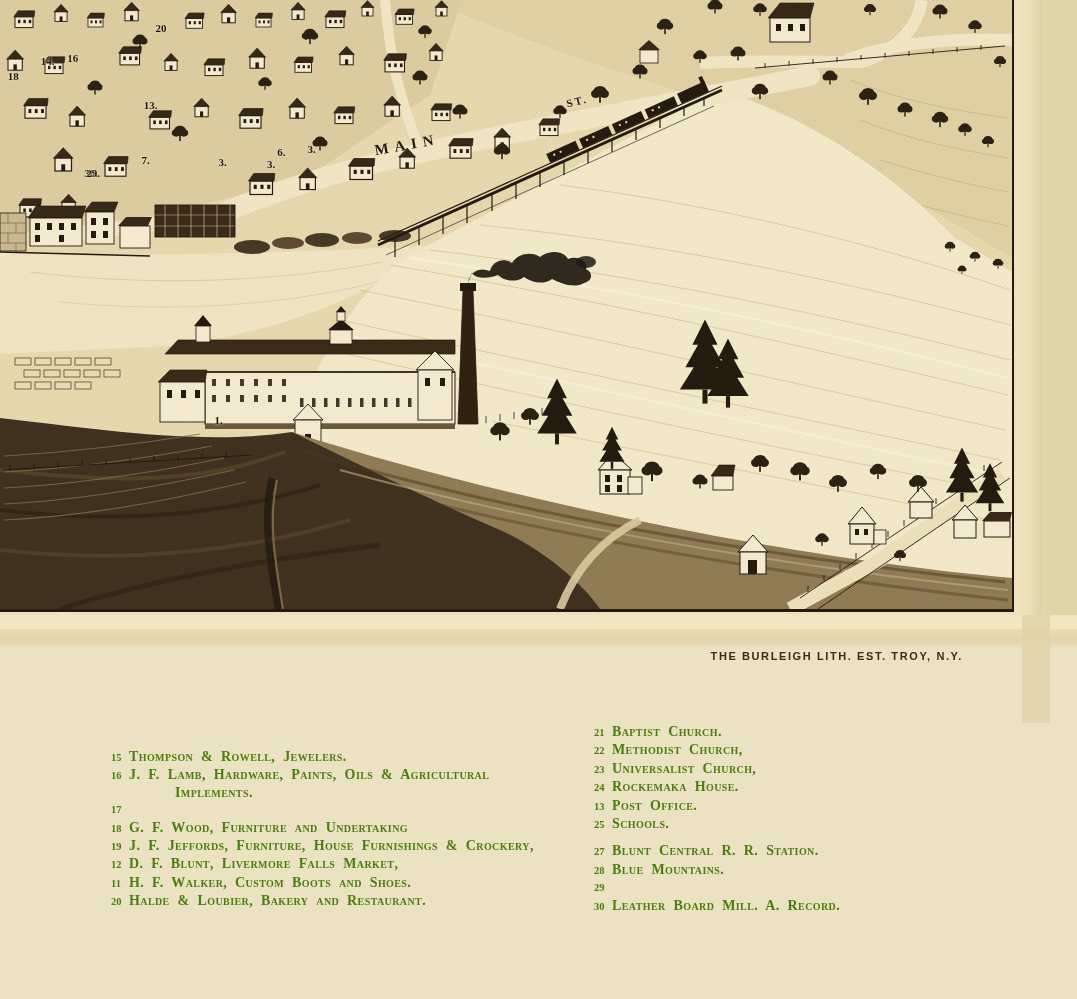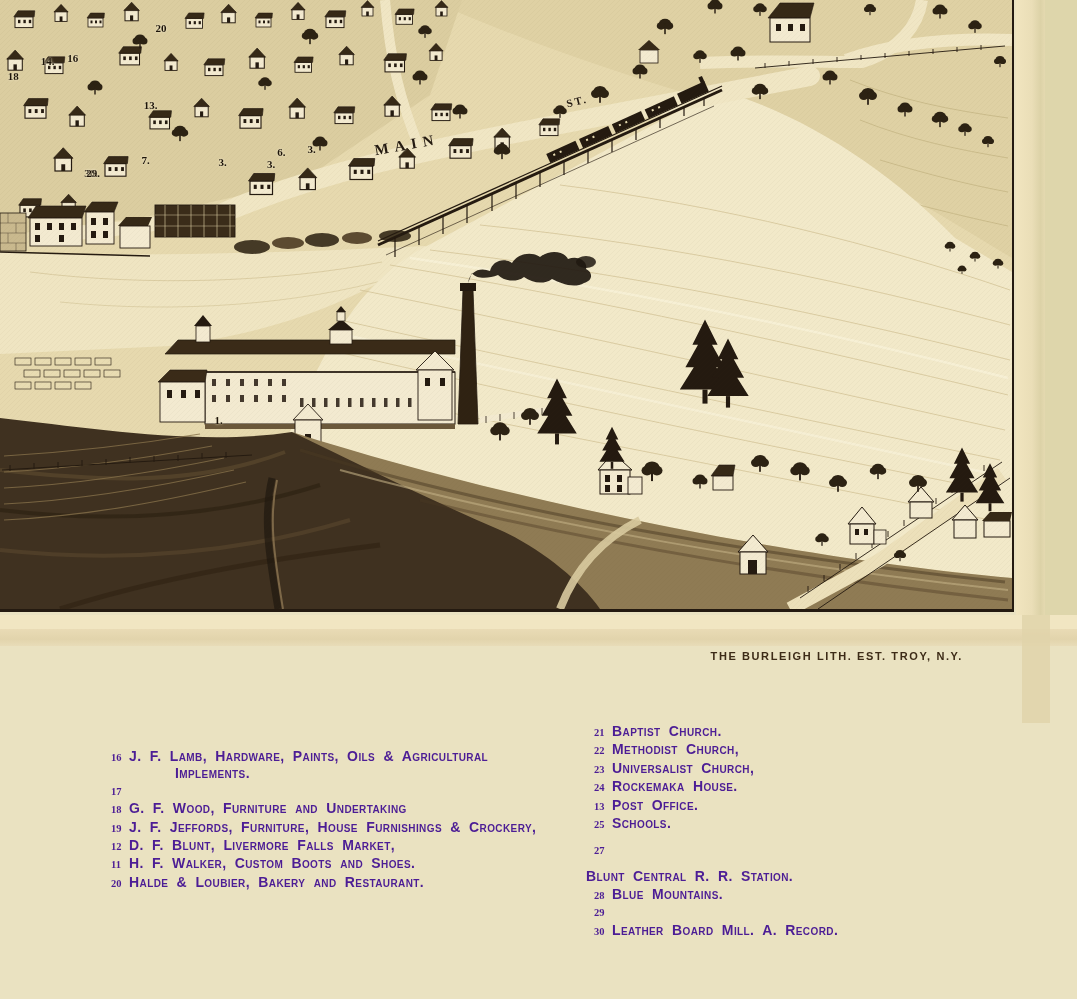--- a/index.html
+++ b/index.html
@@ -59,31 +59,31 @@
                 background:#e1d3aa; opacity:.85; }
 
   
   .imprint {
     position:absolute; top:650px; right:114px;
     font-family:"Liberation Sans", sans-serif; font-weight:bold;
     font-size:11px; letter-spacing:1.6px; color:#3d2b17; white-space:nowrap;
   }
 
   
-  .legend { position:absolute; color:#4c1d95; }
+  .legend { position:absolute; color:#4d7c0f; }
   .legend-left  { left:103px; top:748px; width:490px; }
   .legend-right { left:586px; top:723px; width:470px; }
   .legend-row { display:flex; align-items:baseline; line-height:17.4px; }
-  .legend-row.gap-before { margin-top:9px;flex-direction:column; }
+  .legend-row.gap-before { margin-top:9px; }
   .legend-num {
     flex:0 0 26px; text-align:left; padding-left:8px;
     font-size:10.5px; font-weight:bold; font-family:"Liberation Serif", serif;
   }
   .legend-text {
-    font-family:Liberation Sans, sans-serif; font-weight:bold;
+    font-family:Liberation Serif, serif; font-weight:bold;
     font-variant:small-caps; font-size:14px; letter-spacing:.4px; word-spacing:4px;
   }
   .legend-text .cont { display:block; margin-left:46px; line-height:17.4px; }
 </style>
 </head>
 <body>
 
 <div class="page">
 
   <div class="map-area">
@@ -469,20 +469,24 @@
   <div class="margin-right-light"></div>
   <div class="margin-right-dark"></div>
   <div class="band-cream"></div>
   <div class="band-fold"></div>
   <div class="fold-vert"></div>
 
   <div class="imprint">THE BURLEIGH LITH. EST. TROY, N.Y.</div>
 
   <div class="legend legend-left">
 
+      <div class="legend-row">
+        <span class="legend-num">15</span>
+        <span class="legend-text"><span>Thompson &amp; Rowell, Jewelers.</span></span>
+      </div>
 
       <div class="legend-row">
         <span class="legend-num">16</span>
         <span class="legend-text"><span>J. F. Lamb, Hardware, Paints, Oils &amp; Agricultural</span><span class="cont">Implements.</span></span>
       </div>
 
       <div class="legend-row">
         <span class="legend-num">17</span>
       </div>
 

